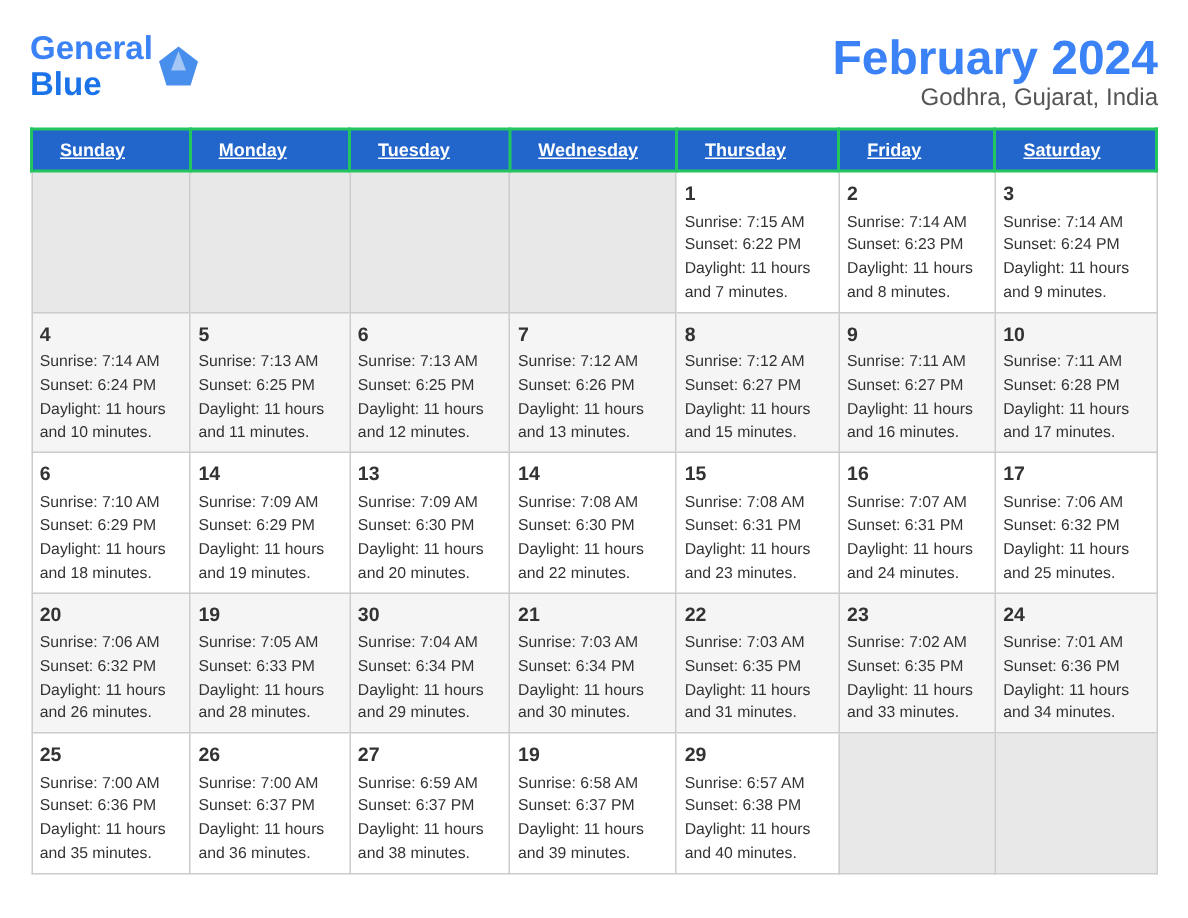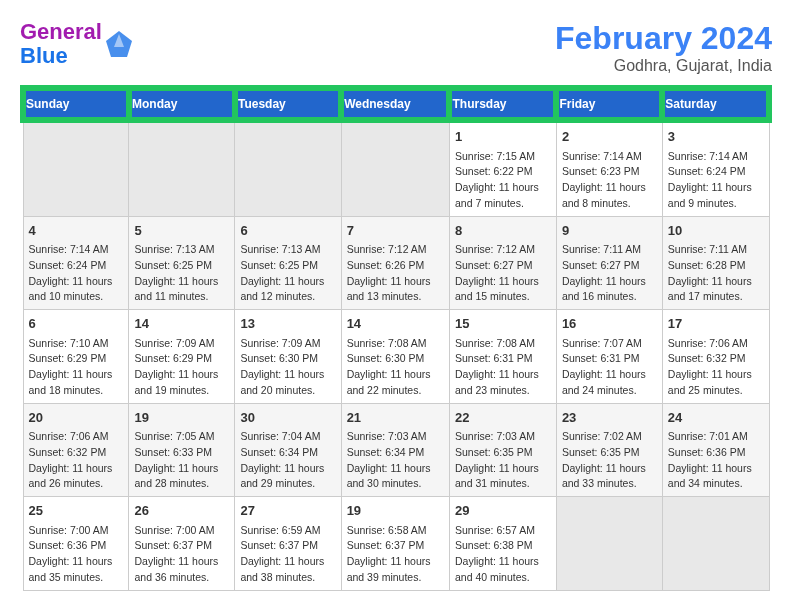--- a/index.html
+++ b/index.html
@@ -20,21 +20,21 @@
       display: flex;
       align-items: center;
     }
     .logo-text {
       font-size: 22px;
       font-weight: bold;
       color: #333;
       line-height: 1.1;
     }
     .logo-text span {
-      color: #a21caf;
+      color: #3b82f6;
     }
     .logo-icon {
       width: 30px;
       height: 30px;
       margin-left: 2px;
     }
     .title-block {
       text-align: right;
     }
     .title-block h1 {
@@ -48,25 +48,26 @@
       color: #555;
     }
     table {
       width: 100%;
       border-collapse: collapse;
       font-size: 11px;
     }
     thead tr th {
       background-color: #2266cc;
       color: #fff;
-      padding: 6px 0;
+      padding: 6px 18px;
       text-align: left;
       font-size: 12px;
       font-weight: bold;
-      border: 6px solid #22c55e;
+      border: 2px solid #22c55e;
+      text-decoration: underline;
     }
     tbody tr td {
       border: 1px solid #ccc;
       padding: 4px 5px;
       vertical-align: top;
       height: 80px;
       width: 113px;
       color: #333;
       line-height: 1.5;
     }

